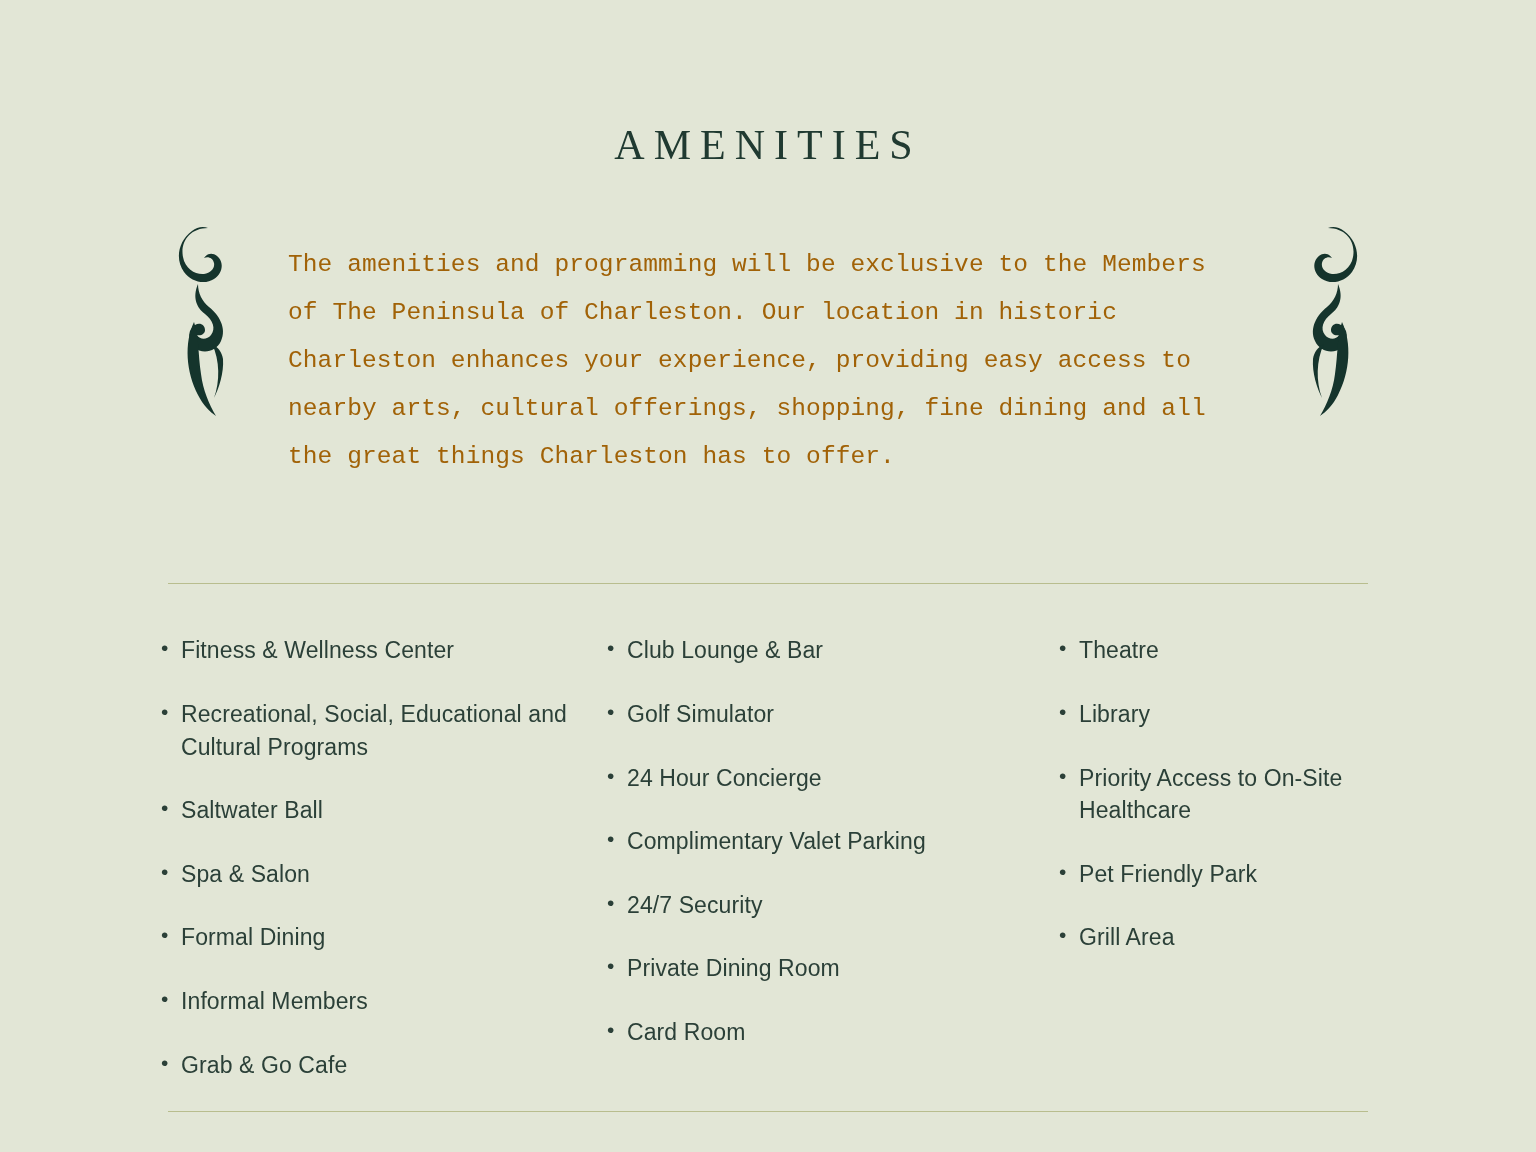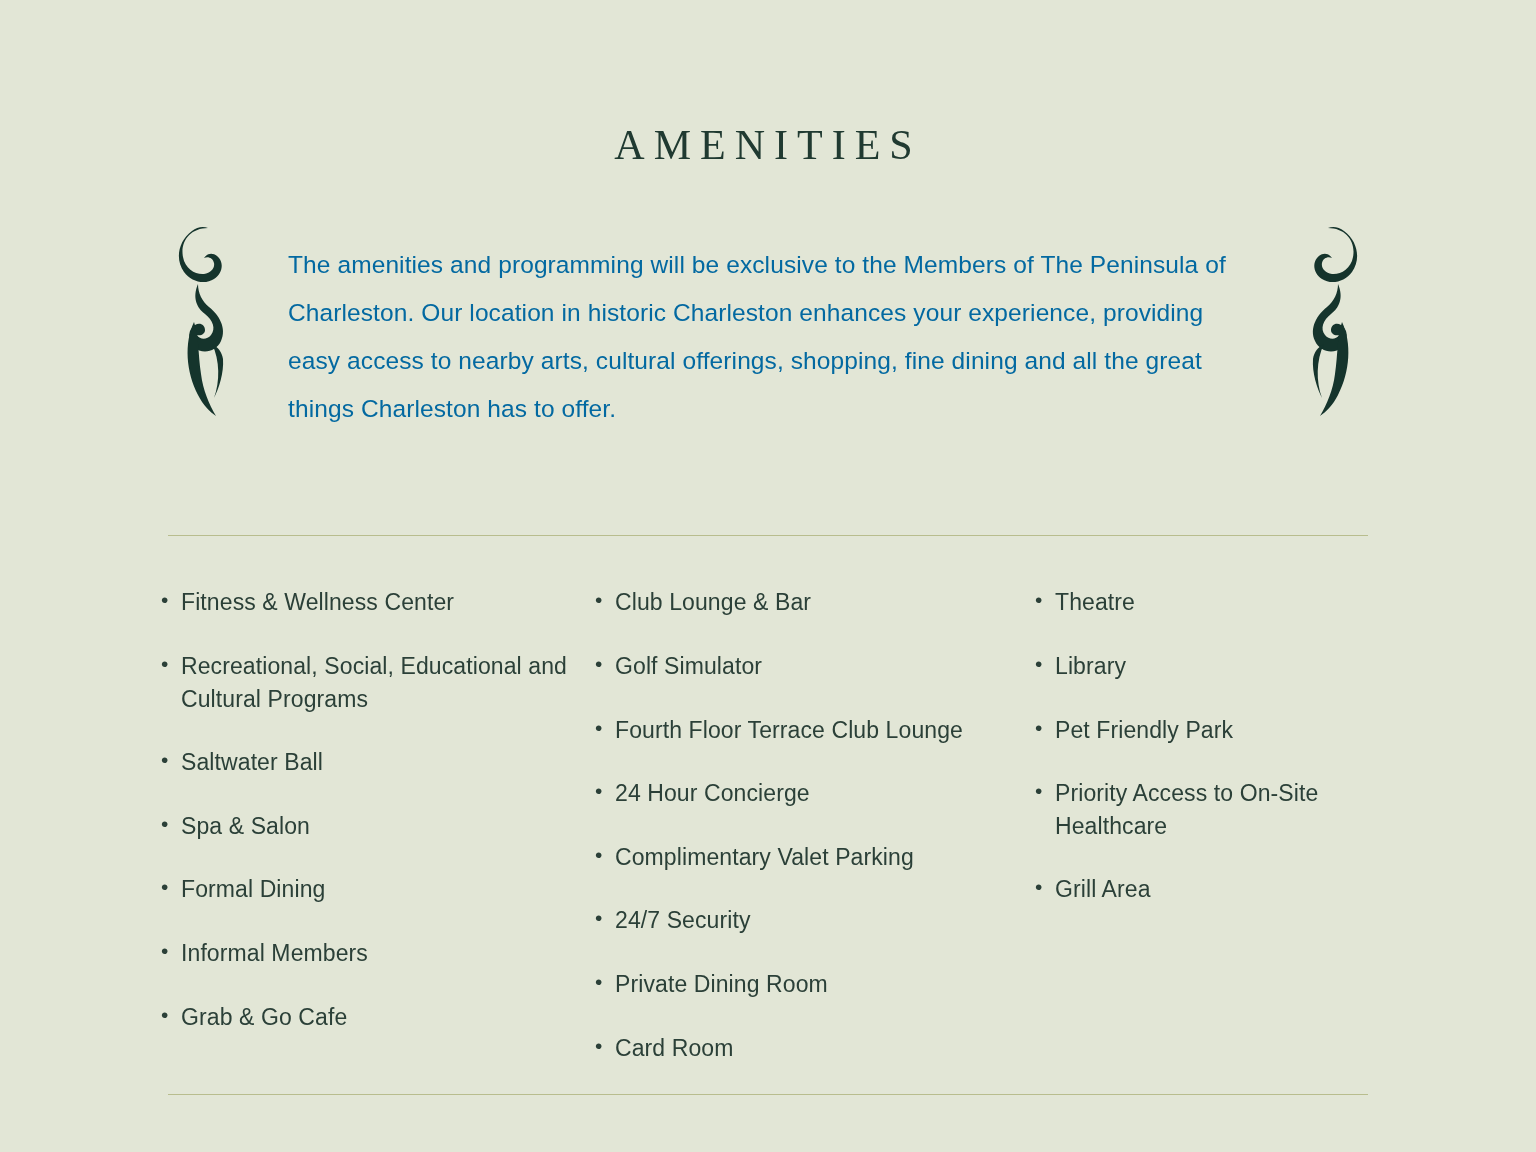--- a/index.html
+++ b/index.html
@@ -49,43 +49,44 @@
     display: flex;
     justify-content: center;
     padding-top: 6px;
   }
   .flourish svg { display: block; }
   .intro-text {
     flex: 1 1 auto;
     max-width: 960px;
     font-size: 24.5px;
     line-height: 1.96;
-    color: #0369a1;
+    color: #a16207;
     letter-spacing: 0.1px;
     padding: 0 18px;
+    font-family: Liberation Mono, monospace;
   }
 
   
   .rule {
     width: 1200px;
     height: 1px;
     background: #b8bd8e;
     margin: 0 auto;
     border: 0;
   }
   .rule.top { margin-top: 78px; }
   .rule.bottom { margin-top: 30px; }
 
   
   .columns {
     width: 1230px;
     margin: 16px auto;
     margin-top: 50px;
     display: flex;
-    gap: 0;
+    gap: 12px;
   }
   .col {
     flex: 1 1 0;
     padding-right: 18px;
     box-sizing: border-box;
   }
   .col.c1 { flex: 0 0 440px; padding-left: 6px; }
   .col.c2 { flex: 0 0 440px; }
   .col.c3 { flex: 1 1 auto; }
 
@@ -161,35 +162,34 @@
         <li>Formal Dining</li>
         <li>Informal Members</li>
         <li>Grab &amp; Go Cafe</li>
       </ul>
     </div>
 
     <div class="col c2">
       <ul class="list">
         <li>Club Lounge &amp; Bar</li>
         <li>Golf Simulator</li>
-        <li>Fourth Floor Terrace Club Lounge</li>
         <li>24 Hour Concierge</li>
         <li>Complimentary Valet Parking</li>
         <li>24/7 Security</li>
         <li>Private Dining Room</li>
         <li>Card Room</li>
       </ul>
     </div>
 
     <div class="col c3">
       <ul class="list">
         <li>Theatre</li>
         <li>Library</li>
+        <li>Priority Access to On-Site Healthcare</li>
         <li>Pet Friendly Park</li>
-        <li>Priority Access to On-Site Healthcare</li>
         <li>Grill Area</li>
       </ul>
     </div>
 
   </div>
 
   <hr class="rule bottom">
 
 </div>
 

